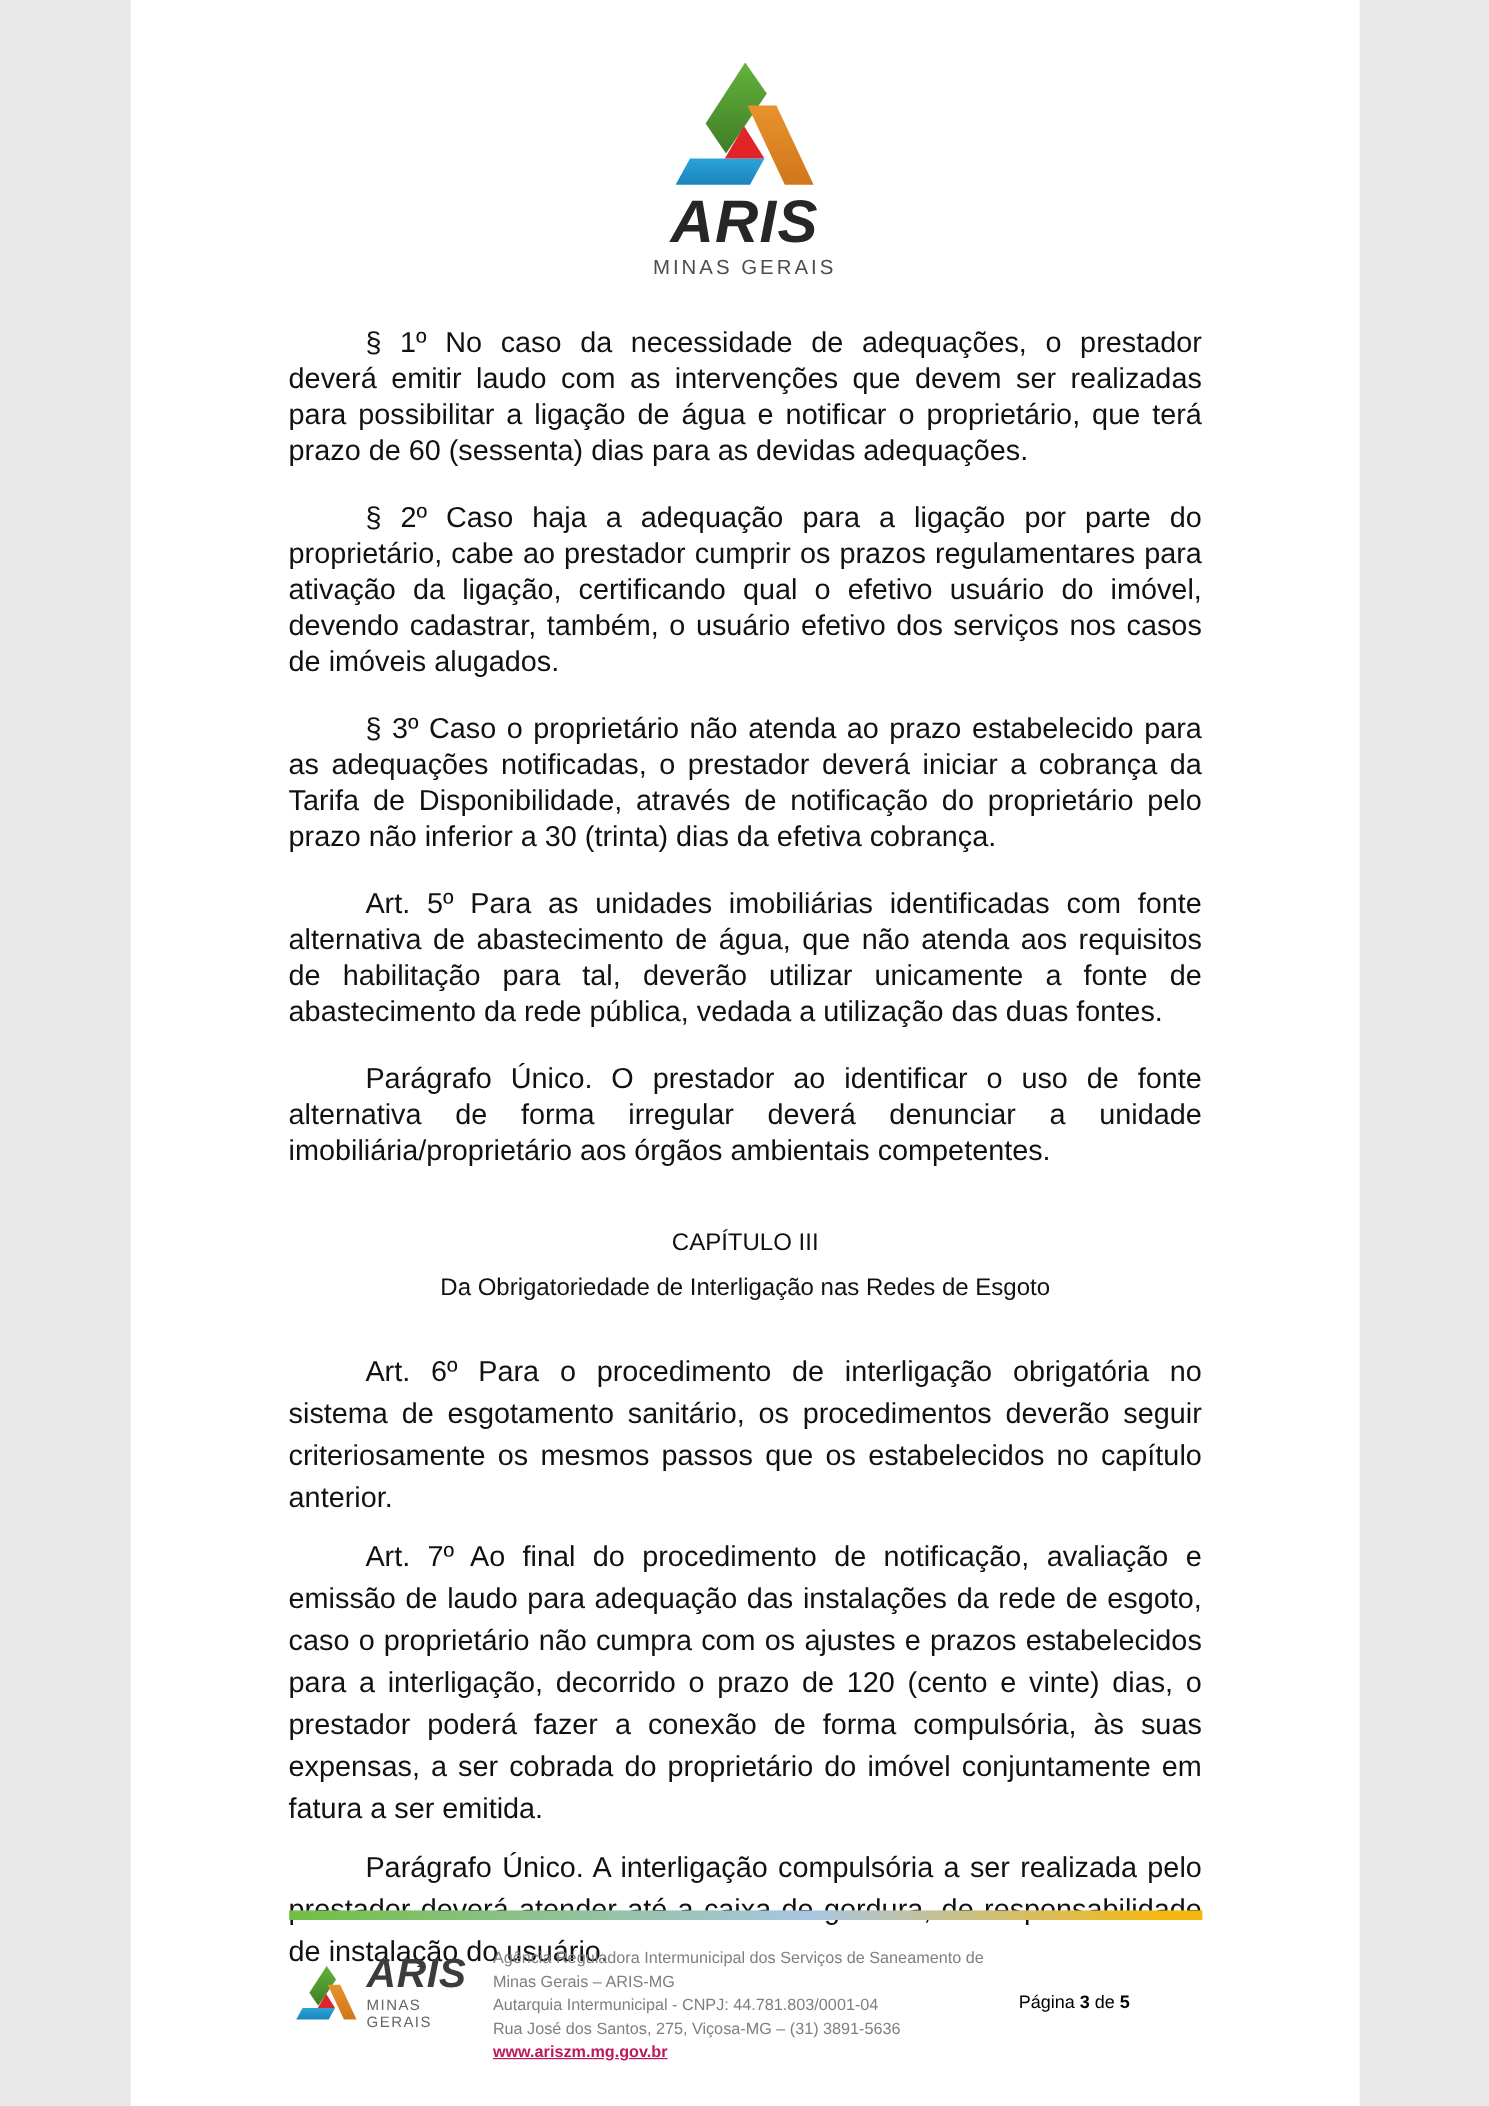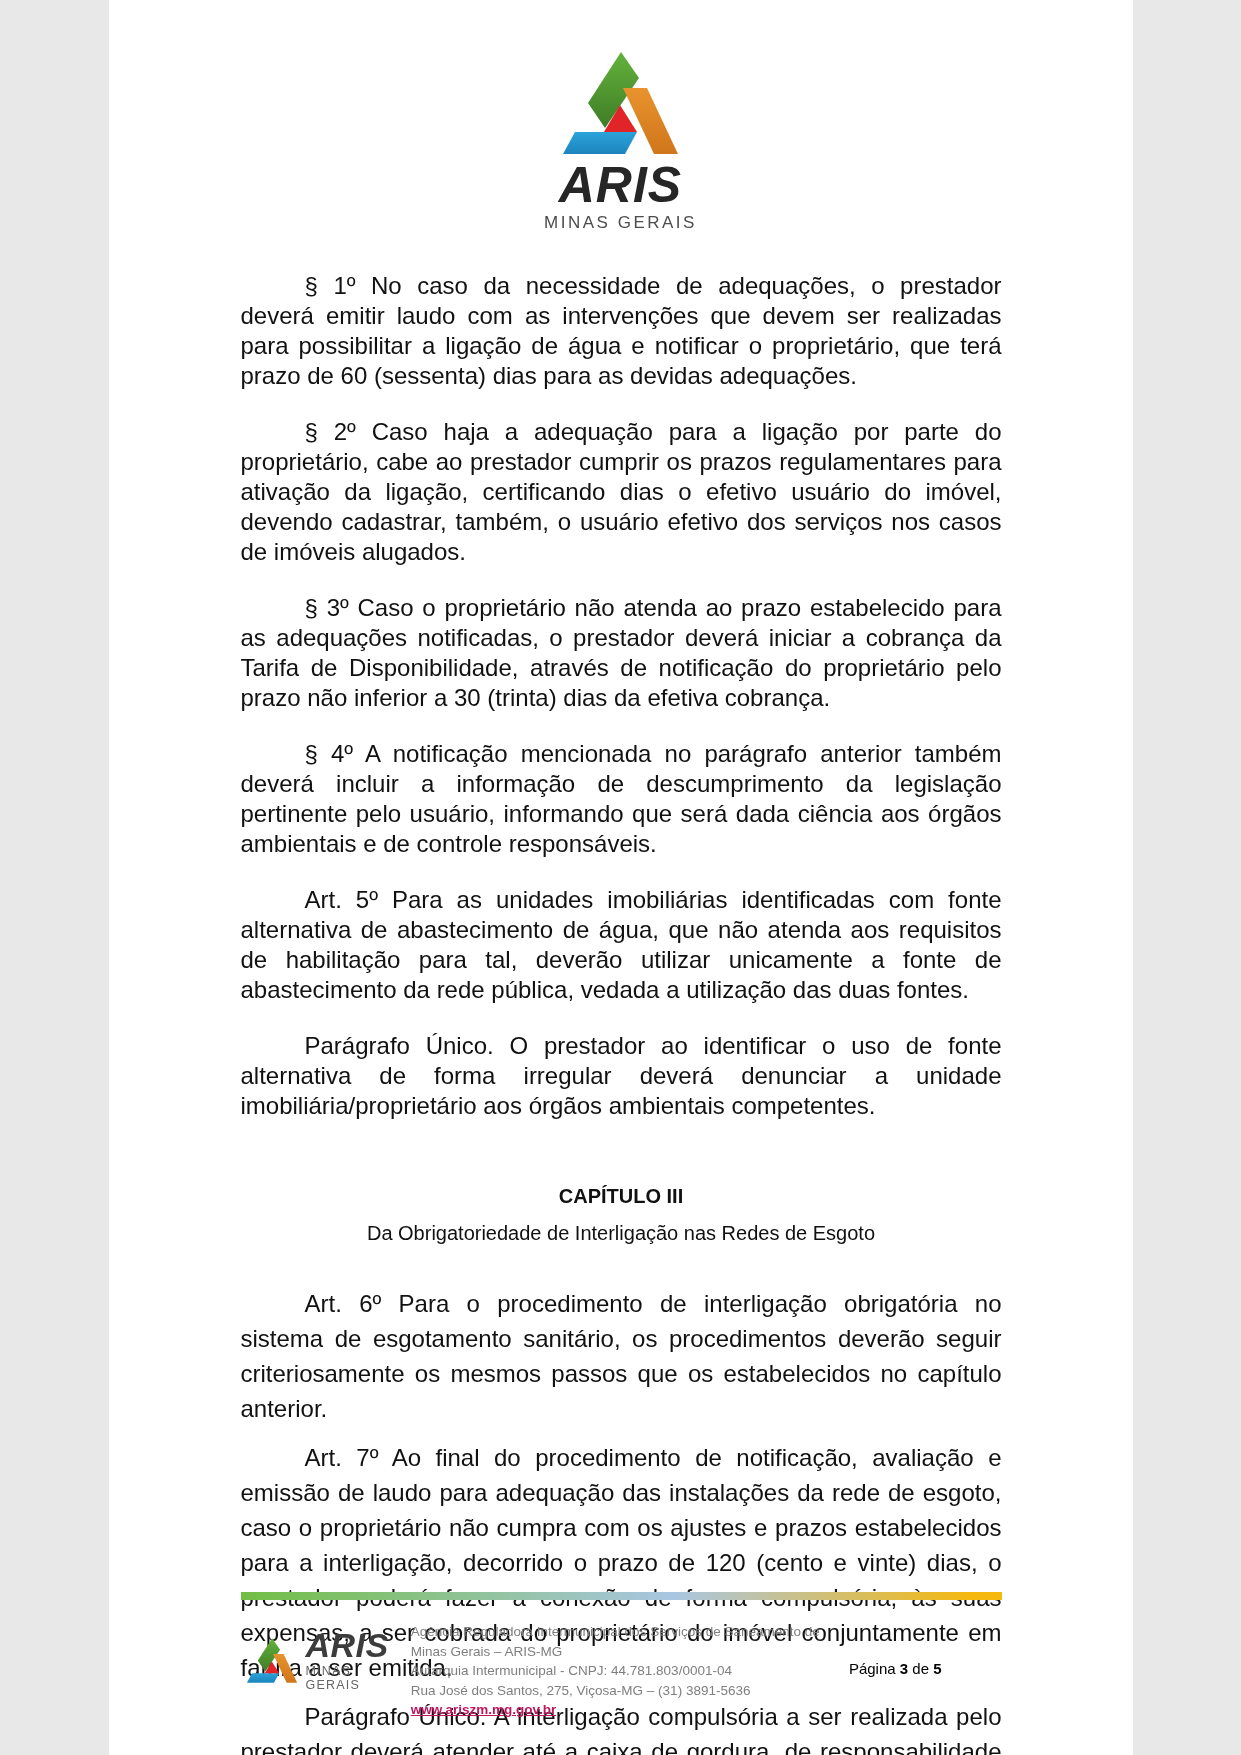--- a/index.html
+++ b/index.html
@@ -42,24 +42,24 @@
   .doc-main { margin: 38px 131px 0 132px; }
   .doc-main p {
     font-size: 24px;
     line-height: 30px;
     text-align: justify;
     text-indent: 64px;
     margin-bottom: 26px;
     color: #111;
   }
   .chapter-head {
-    margin-top: 60px;
+    margin-top: 46px;
     text-align: center;
     font-size: 20px;
-    font-weight: bold;
+    font-weight: normal;
     line-height: 30px;
     color: #111;
   }
   .chapter-sub {
     margin-top: 7px;
     text-align: center;
     font-size: 20px;
     font-weight: normal;
     line-height: 30px;
     color: #111;
@@ -160,23 +160,22 @@
   <div class="logo-block">
     <svg class="logo-mark-lg">
         <use href="#aris-mark"></use>
       </svg>
     <div class="logo-brand">ARIS</div>
     <div class="logo-sub">MINAS GERAIS</div>
   </div>
 
   <div class="doc-main">
     <p>§ 1º No caso da necessidade de adequações, o prestador deverá emitir laudo com as intervenções que devem ser realizadas para possibilitar a ligação de água e notificar o proprietário, que terá prazo de 60 (sessenta) dias para as devidas adequações.</p>
-    <p>§ 2º Caso haja a adequação para a ligação por parte do proprietário, cabe ao prestador cumprir os prazos regulamentares para ativação da ligação, certificando dias o efetivo usuário do imóvel, devendo cadastrar, também, o usuário efetivo dos serviços nos casos de imóveis alugados.</p>
+    <p>§ 2º Caso haja a adequação para a ligação por parte do proprietário, cabe ao prestador cumprir os prazos regulamentares para ativação da ligação, certificando qual o efetivo usuário do imóvel, devendo cadastrar, também, o usuário efetivo dos serviços nos casos de imóveis alugados.</p>
     <p>§ 3º Caso o proprietário não atenda ao prazo estabelecido para as adequações notificadas, o prestador deverá iniciar a cobrança da Tarifa de Disponibilidade, através de notificação do proprietário pelo prazo não inferior a 30 (trinta) dias da efetiva cobrança.</p>
-    <p>§ 4º A notificação mencionada no parágrafo anterior também deverá incluir a informação de descumprimento da legislação pertinente pelo usuário, informando que será dada ciência aos órgãos ambientais e de controle responsáveis.</p>
     <p>Art. 5º Para as unidades imobiliárias identificadas com fonte alternativa de abastecimento de água, que não atenda aos requisitos de habilitação para tal, deverão utilizar unicamente a fonte de abastecimento da rede pública, vedada a utilização das duas fontes.</p>
     <p>Parágrafo Único. O prestador ao identificar o uso de fonte alternativa de forma irregular deverá denunciar a unidade imobiliária/proprietário aos órgãos ambientais competentes.</p>
 
     <div class="chapter-head">CAPÍTULO III</div>
     <div class="chapter-sub">Da Obrigatoriedade de Interligação nas Redes de Esgoto</div>
 
     <div class="section-two">
       <p>Art. 6º Para o procedimento de interligação obrigatória no sistema de esgotamento sanitário, os procedimentos deverão seguir criteriosamente os mesmos passos que os estabelecidos no capítulo anterior.</p>
       <p>Art. 7º Ao final do procedimento de notificação, avaliação e emissão de laudo para adequação das instalações da rede de esgoto, caso o proprietário não cumpra com os ajustes e prazos estabelecidos para a interligação, decorrido o prazo de 120 (cento e vinte) dias, o prestador poderá fazer a conexão de forma compulsória, às suas expensas, a ser cobrada do proprietário do imóvel conjuntamente em fatura a ser emitida.</p>
       <p>Parágrafo Único. A interligação compulsória a ser realizada pelo prestador deverá atender até a caixa de gordura, de responsabilidade de instalação do usuário.</p>

